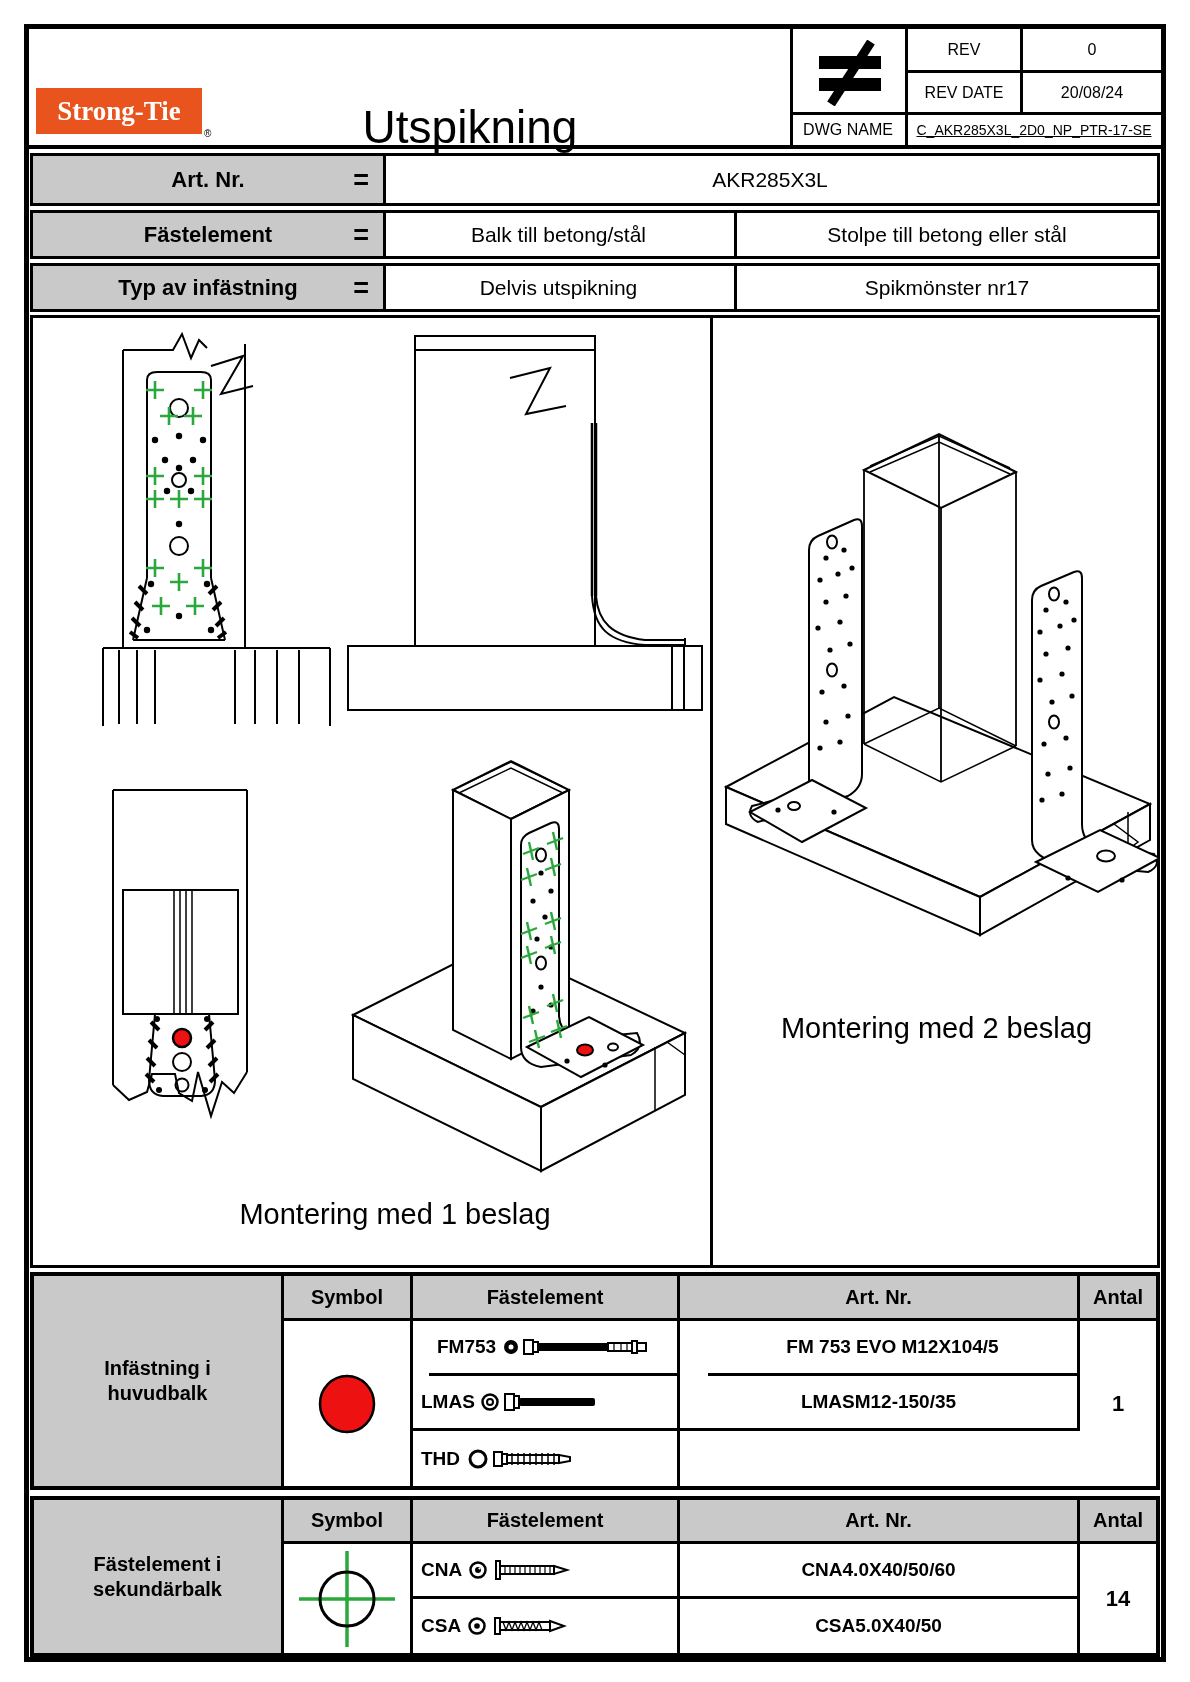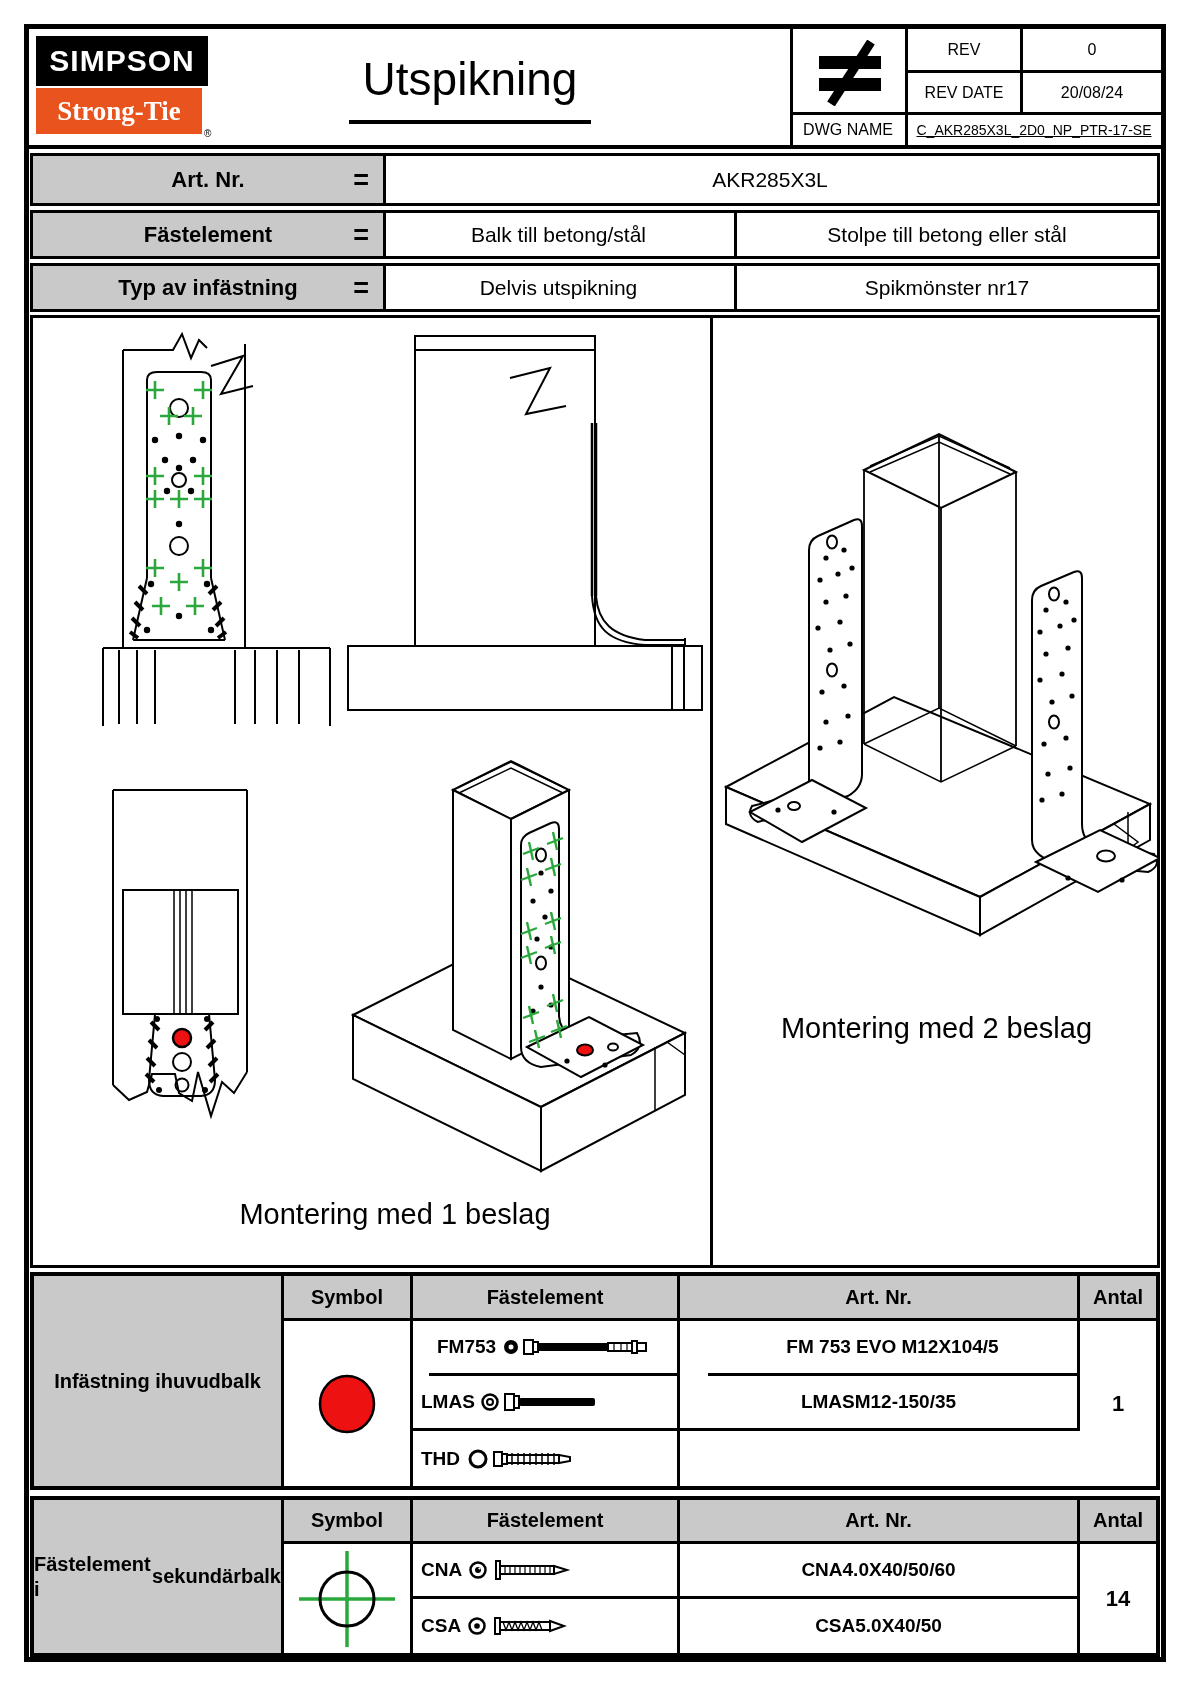--- a/index.html
+++ b/index.html
@@ -10,57 +10,54 @@
   .cen{display:flex;align-items:center;justify-content:center;text-align:center;}
   
   .logo-black{position:absolute;left:36px;top:36px;width:172px;height:50px;background:#000;
               display:flex;align-items:center;justify-content:center;}
   .logo-black span{color:#fff;font-weight:bold;font-size:30px;letter-spacing:1px;}
   .logo-orange{position:absolute;left:36px;top:88px;width:166px;height:46px;background:#e9531d;
                display:flex;align-items:center;justify-content:center;}
   .logo-orange span{color:#fff;font-weight:bold;font-size:27px;font-family:"Liberation Serif",serif;}
   .reg{position:absolute;left:204px;top:128px;font-size:10px;}
   .title{position:absolute;left:250px;top:52px;width:440px;text-align:center;}
-  .title span{display:inline-block;font-size:46px;border-bottom:4px solid #000;padding:0 14px 14px 14px;}
+  .title span{display:inline-block;font-size:46px;border-bottom:4px solid #000;padding:0 14px 14px 14px;margin-top:48px;}
   .hline,.vline{position:absolute;background:#000;}
   .info-txt{font-size:16px;}
   .dwg-small{font-size:14px;text-decoration:underline;}
   
   .spec-row{position:absolute;left:30px;width:1130px;height:49px;border:3px solid #000;box-sizing:border-box;background:#fff;}
   .spec-label{position:absolute;left:0;top:0;bottom:0;width:350px;background:#c9c9c9;border-right:3px solid #000;
               display:flex;align-items:center;justify-content:center;font-weight:bold;font-size:22px;}
   .spec-eq{position:absolute;right:14px;top:50%;transform:translateY(-50%);font-weight:bold;font-size:27px;}
   .spec-val{position:absolute;top:0;bottom:0;display:flex;align-items:center;justify-content:center;font-size:21px;}
   
   .draw-box{position:absolute;left:30px;top:315px;width:1130px;height:953px;border:3px solid #000;box-sizing:border-box;background:#fff;}
   .caption{position:absolute;font-size:29px;text-align:center;}
   
   .ftable{position:absolute;left:30px;width:1130px;display:grid;border:4px solid #000;box-sizing:border-box;background:#fff;}
   .gcell{grid-column:1;grid-row:1/-1;background:#c9c9c9;border-right:3px solid #000;
-         display:flex;flex-direction:row;align-items:center;justify-content:center;font-weight:bold;font-size:20px;line-height:1.25;}
+         display:flex;flex-direction:column;align-items:center;justify-content:center;font-weight:bold;font-size:20px;line-height:1.25;}
   .hc{background:#c9c9c9;border-right:3px solid #000;border-bottom:3px solid #000;
       display:flex;align-items:center;justify-content:center;font-weight:bold;font-size:20px;}
   .hc.last{border-right:none;}
   .symc{border-right:3px solid #000;display:flex;align-items:center;justify-content:center;}
   .fc{border-right:3px solid #000;border-bottom:3px solid #000;display:flex;align-items:center;gap:6px;
       padding-left:8px;font-weight:bold;font-size:19px;}
   .ac{border-right:3px solid #000;border-bottom:3px solid #000;display:flex;align-items:center;justify-content:center;
       font-weight:bold;font-size:19px;}
   .nob{border-bottom:none;}
   .qc{display:flex;align-items:center;justify-content:center;font-weight:bold;font-size:22px;}
 </style>
 </head>
 <body>
 
 <div class="page">
   <div class="frame"></div>
 
-  <div class="logo-black">
-    <span>SIMPSON</span>
-  </div>
   <div class="logo-orange">
     <span>Strong-Tie</span>
   </div>
   <div class="reg">®</div>
 
   <div class="title">
     <span>Utspikning</span>
   </div>
 
   <div class="hline abs" style="left:24px;top:145px;width:1137px;height:4px;"></div>

